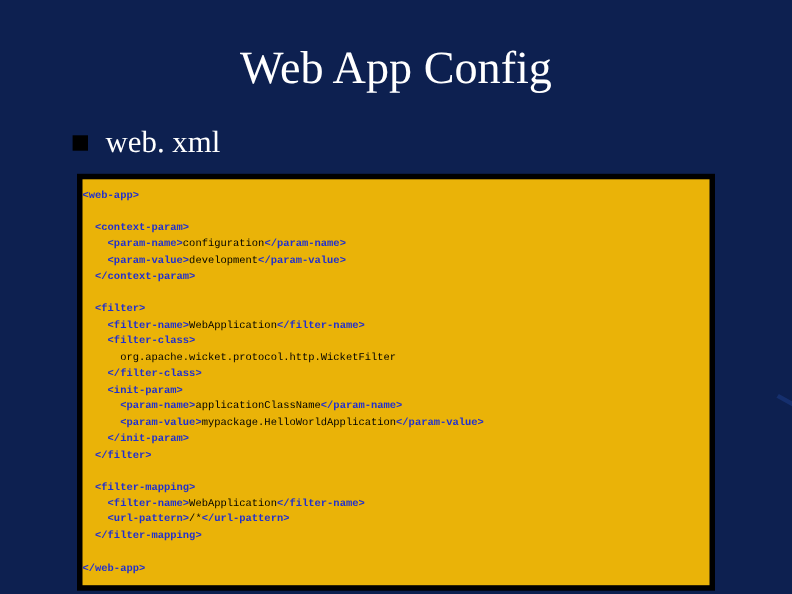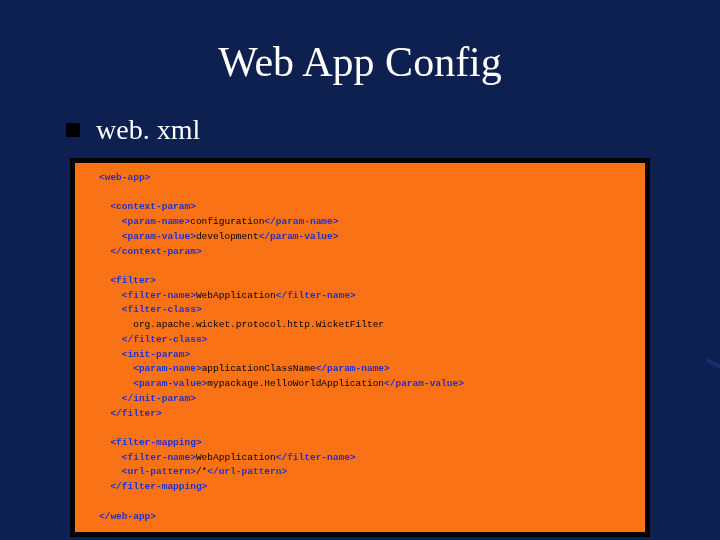--- a/index.html
+++ b/index.html
@@ -51,22 +51,22 @@
   }
   .code-frame {
     margin-left: 70px;
     width: 580px;
     background: #000;
     padding: 5px;
     position: relative;
     z-index: 2;
   }
   .code-box {
-    background: #f97316;
-    padding: 8px 10px 8px 24px;
+    background: #eab308;
+    padding: 8px 10px 8px 0;
     font-family: "Courier New", monospace;
     font-size: 9.5px;
     line-height: 1.55;
     color: #000;
     white-space: pre;
   }
   .tag { color: #2030d0; font-weight: bold; }
   .txt { color: #000; }
 </style>
 </head>

